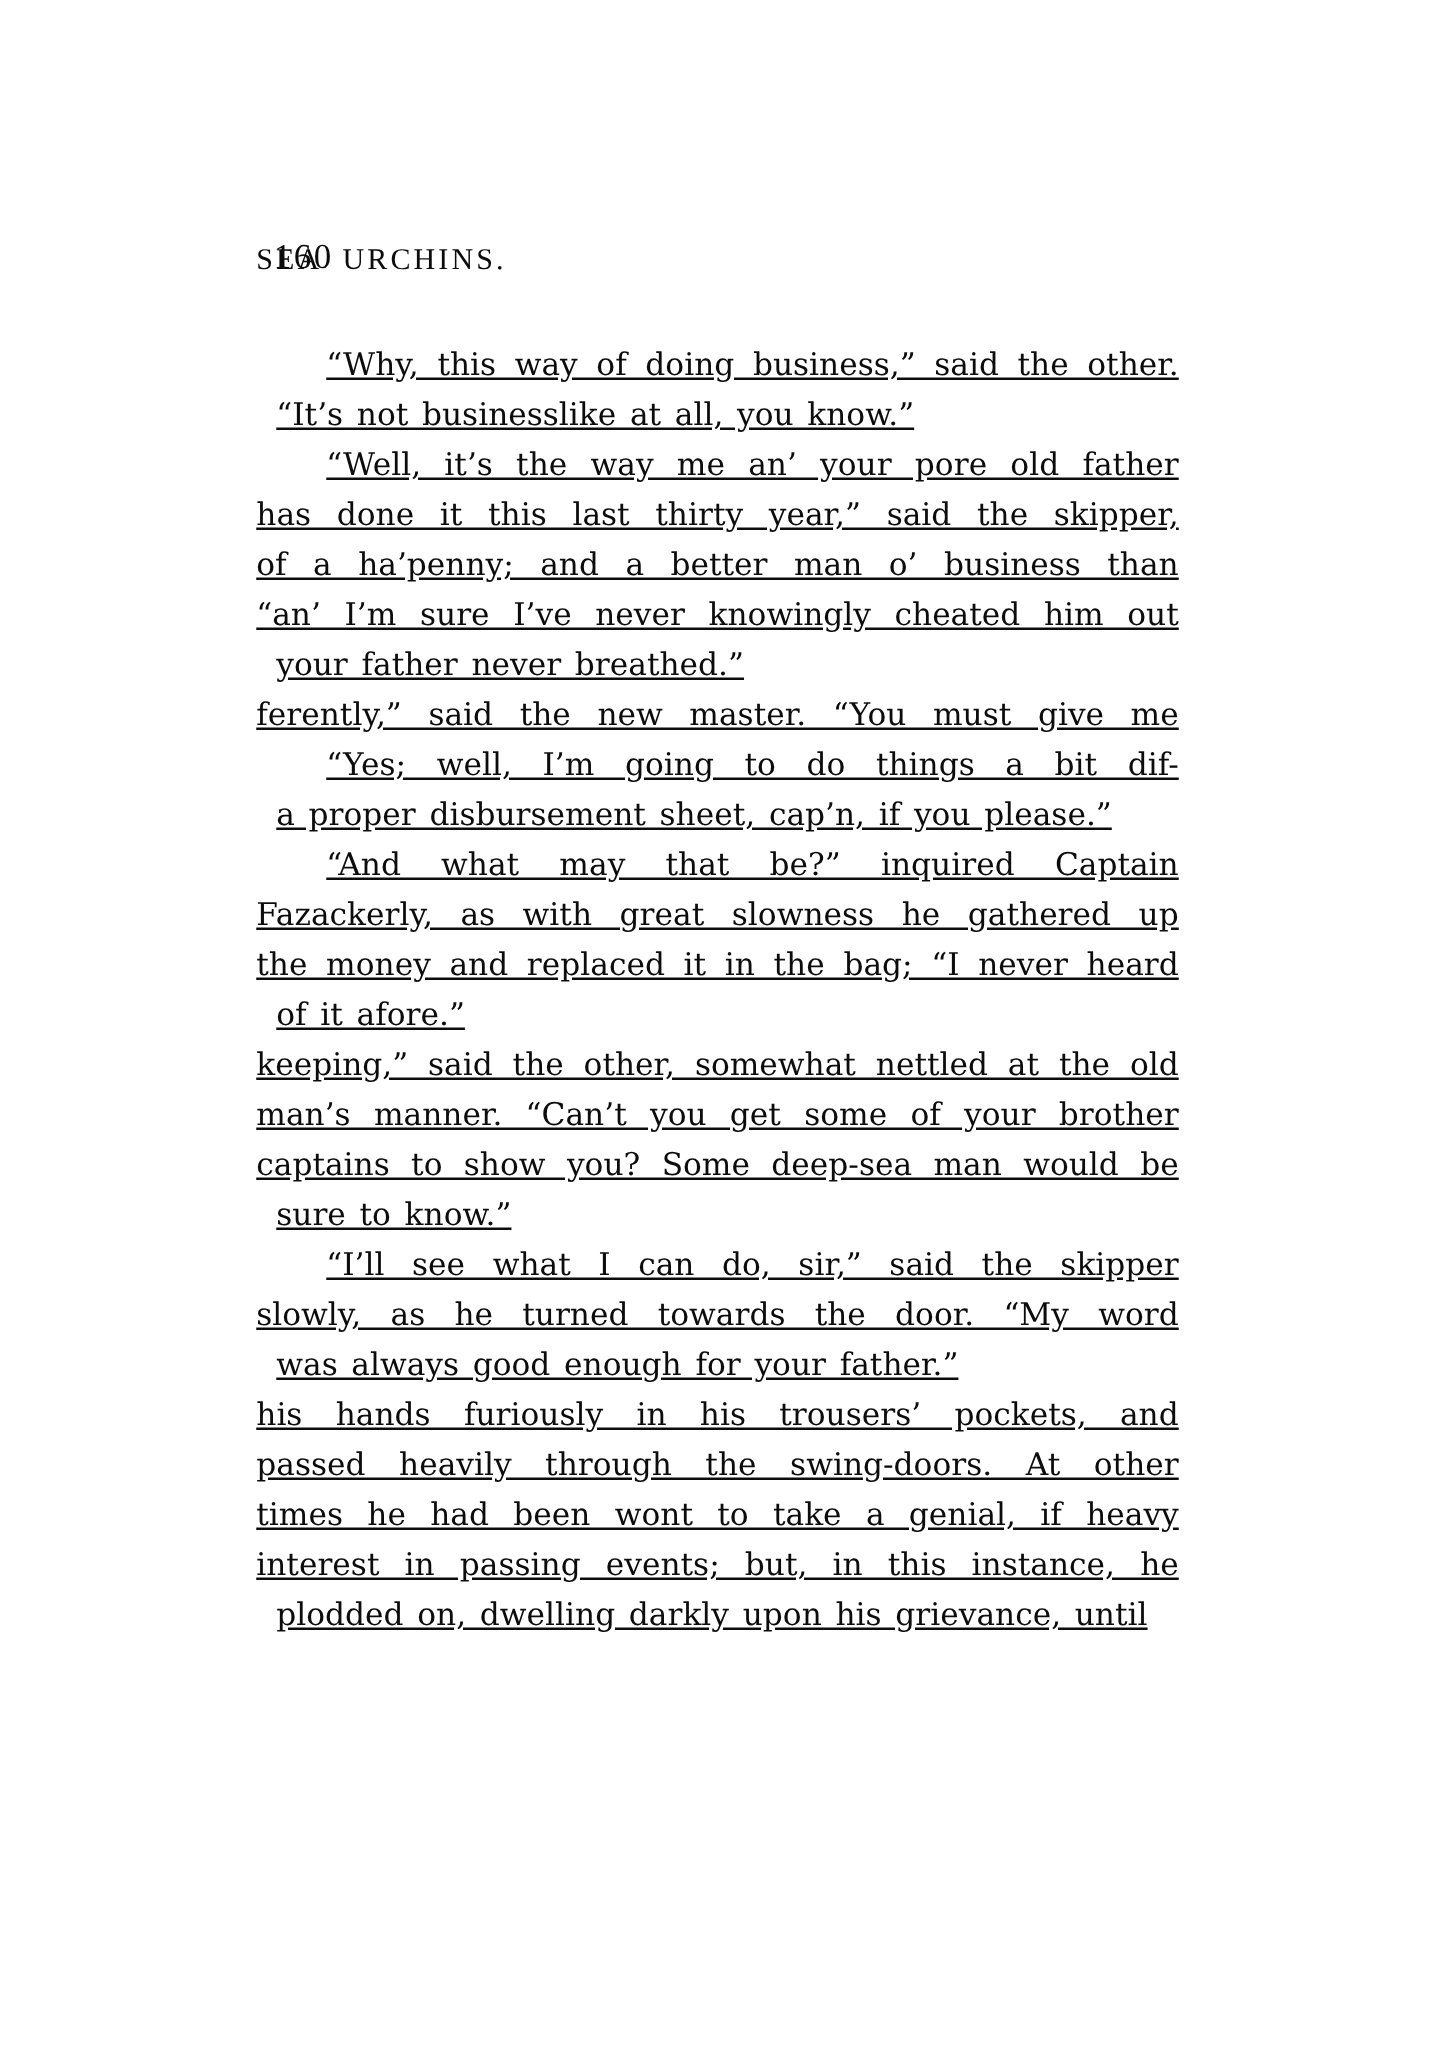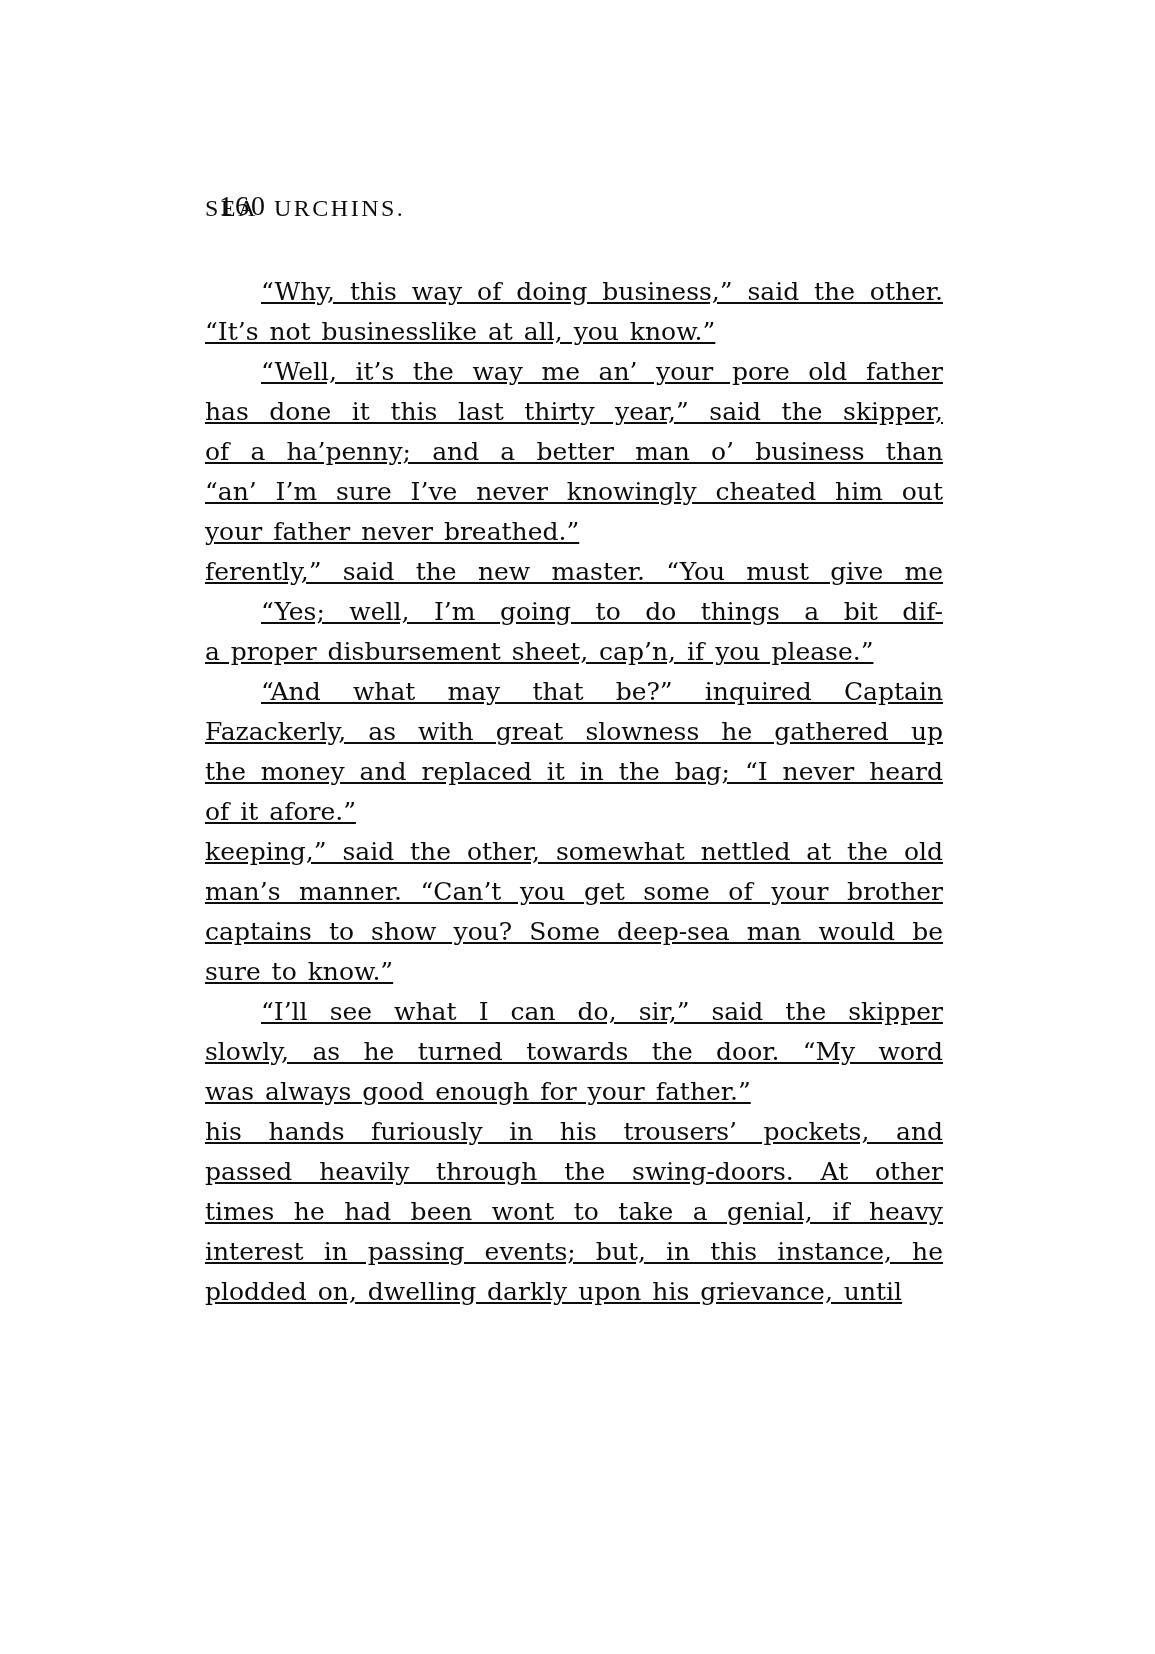--- a/index.html
+++ b/index.html
@@ -53,20 +53,21 @@
     font-size: 25px;
     line-height: 40px;
     height: 40px;
     text-align: justify;
     text-align-last: justify;
     word-spacing: 3px;
     white-space: normal;
   }
   .line.plast {
     text-align-last: left;
+    margin-left: 16px;
   }
   .line.pfirst {
     text-indent: 56px;
   }
 </style>
 </head>
 <body>
 
 <div class="page">
   <div class="header">

